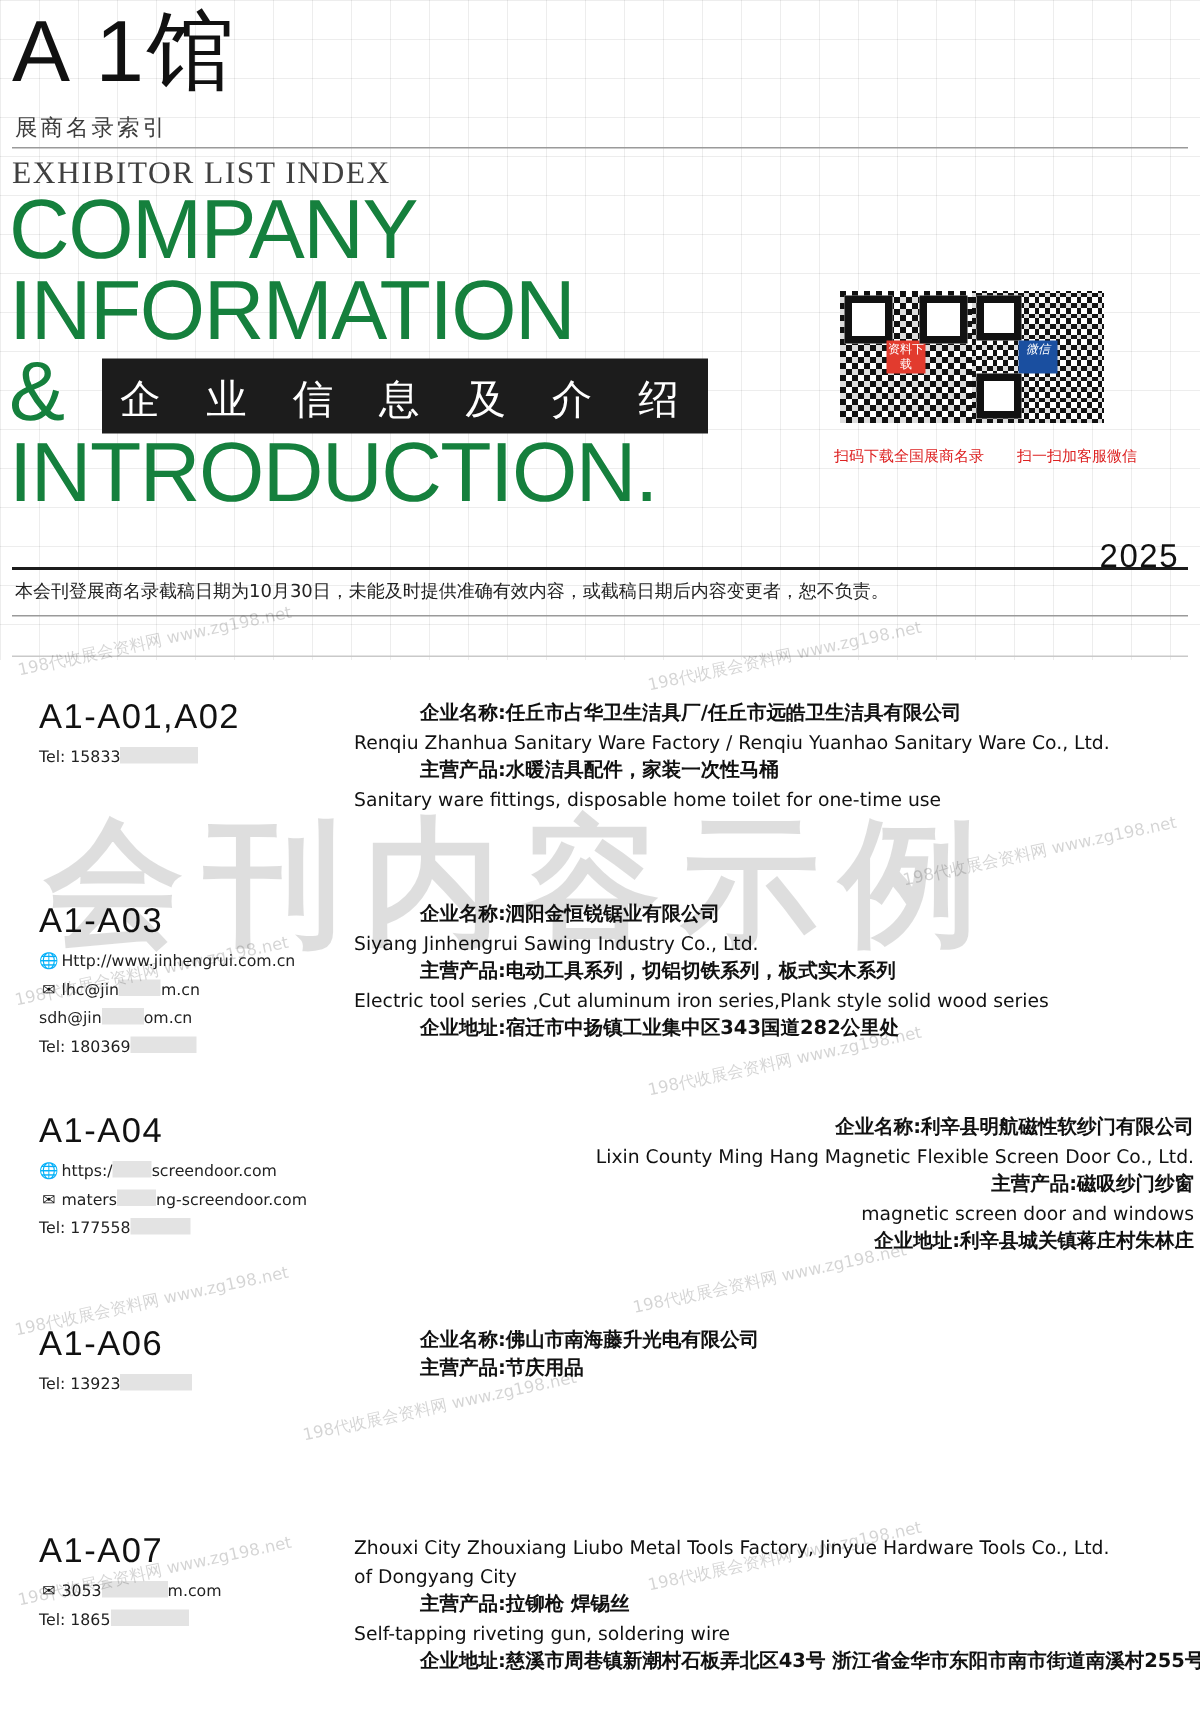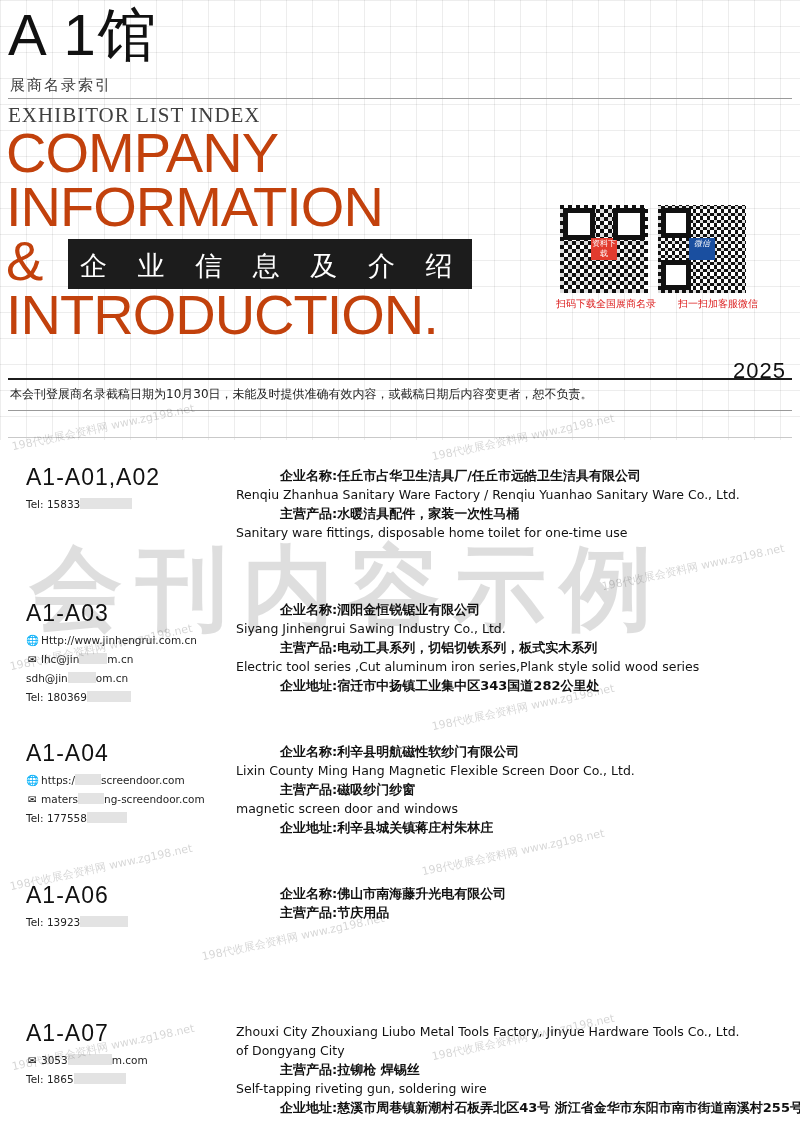--- a/index.html
+++ b/index.html
@@ -63,21 +63,21 @@
     font-family: "Liberation Serif", serif;
   }
 
   .big-title {
     position: absolute;
     left: 6px; top: 126px;
     font-size: 56px;
     line-height: 54px;
     letter-spacing: -1px;
     font-weight: 400;
-    color: #c2410c;
+    color: #15803d;
     font-family: "Liberation Sans", sans-serif;
     width: 700px;
   }
   .big-title .l1 { display: block; }
   .big-title .l2 { display: block; }
   .big-title .l3 { display: block; }
   .big-title .l4 { display: block; }
 
   .cn-band {
     position: absolute;
@@ -91,24 +91,23 @@
     font-size: 27px;
     letter-spacing: 11px;
     color: #ffffff;
     font-family: "DejaVu Sans", sans-serif;
     white-space: nowrap;
   }
 
   
   .qr-wrap {
     position: absolute;
-    left: 560px; top: 205px;
+    left: 560px; top: 194px;
     width: 222px; height: 88px;
     display: flex;
-    gap: 10px;
   }
   .qr {
     width: 88px; height: 88px;
     background-color: #fff;
     background-image:
       repeating-linear-gradient(90deg, #111 0 4px, #fff 4px 8px),
       repeating-linear-gradient(0deg, #111 0 4px, #fff 4px 8px);
     background-blend-mode: difference;
     position: relative;
   }
@@ -345,21 +344,21 @@
         <div class="cn-line">主营产品:电动工具系列，切铝切铁系列，板式实木系列</div>
         <div class="en-line">Electric tool series ,Cut aluminum iron series,Plank style solid wood series</div>
         <div class="cn-line">企业地址:宿迁市中扬镇工业集中区343国道282公里处</div>
       </div>
     </div>
     <div class="entry">
       <div class="booth" style="top: 288px;">A1-A04</div>
       <div class="contact" style="top: 322px;"><span class="ic">🌐</span><span>https:/</span><span class="redact" style="width: 26px;"></span><span>screendoor.com</span></div>
       <div class="contact" style="top: 341px;"><span class="ic">✉</span><span>maters</span><span class="redact" style="width: 26px;"></span><span>ng-screendoor.com</span></div>
       <div class="contact" style="top: 360px;"><span>Tel: 177558</span><span class="redact" style="width: 40px;"></span></div>
-      <div class="info" style="top: 290px;">
+      <div class="info" style="top: 290px; text-align: right;">
         <div class="cn-line">企业名称:利辛县明航磁性软纱门有限公司</div>
         <div class="en-line">Lixin County Ming Hang Magnetic Flexible Screen Door Co., Ltd.</div>
         <div class="cn-line">主营产品:磁吸纱门纱窗</div>
         <div class="en-line">magnetic screen door and windows</div>
         <div class="cn-line">企业地址:利辛县城关镇蒋庄村朱林庄</div>
       </div>
     </div>
     <div class="entry">
       <div class="booth" style="top: 430px;">A1-A06</div>
       <div class="contact" style="top: 464px;"><span>Tel: 13923</span><span class="redact" style="width: 48px;"></span></div>

